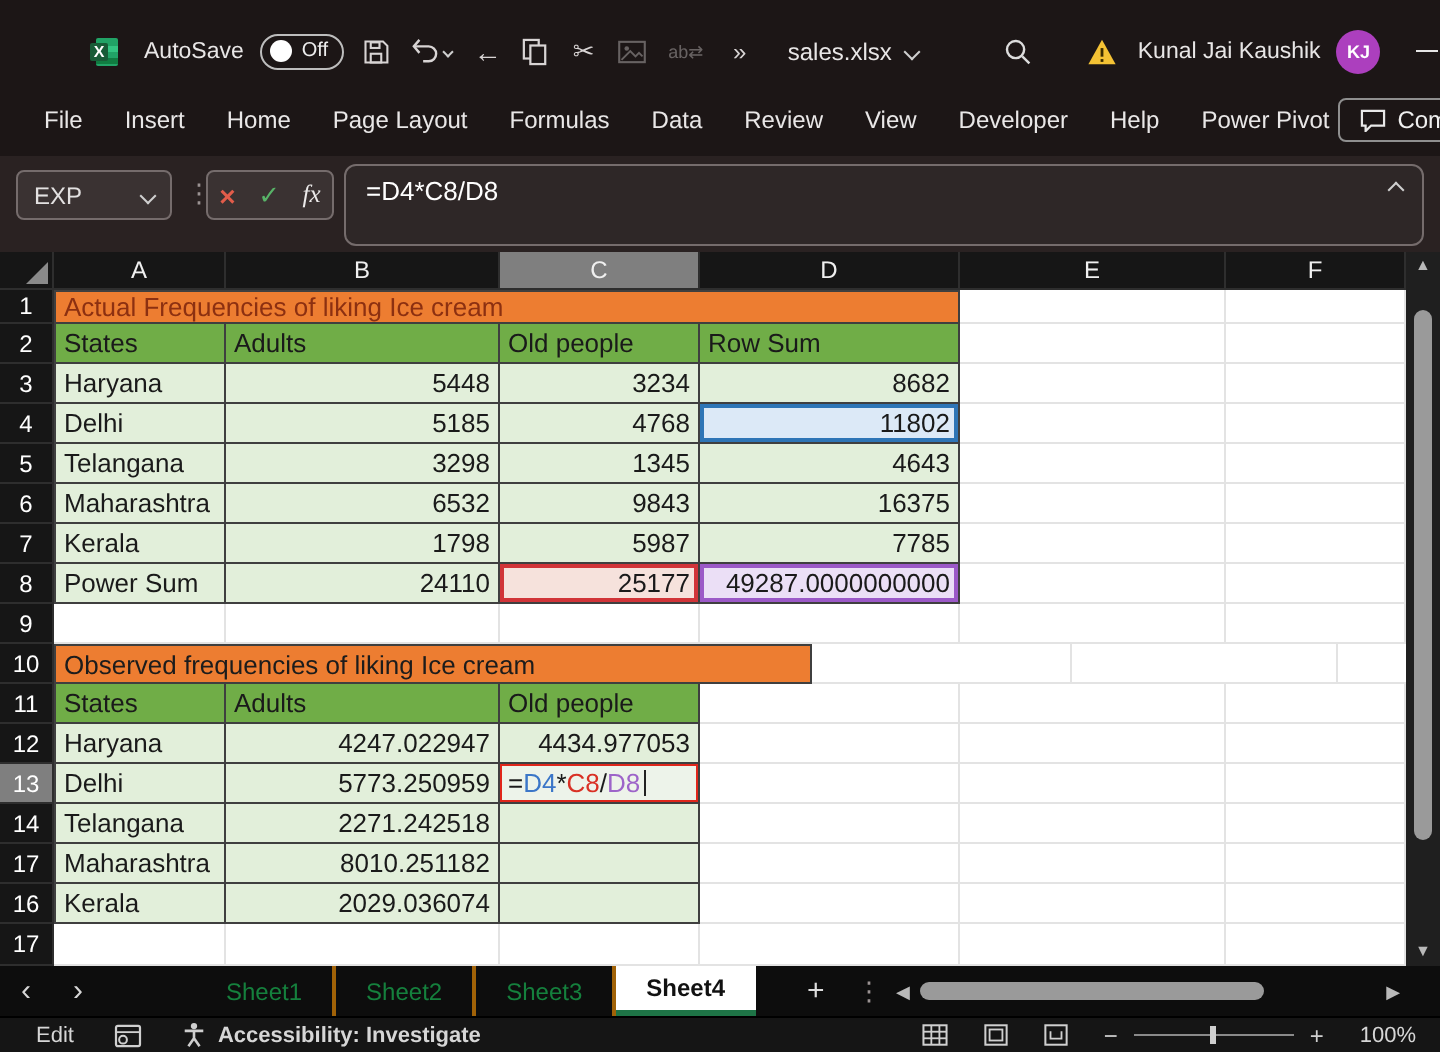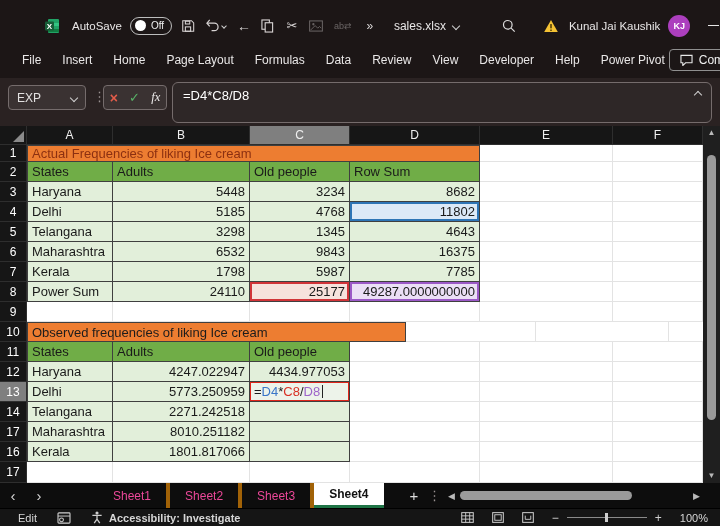--- a/index.html
+++ b/index.html
@@ -67,21 +67,21 @@
   .caret { width:1px; height:13px; background:#222; margin-left:2px; }
   .vscroll { position:absolute; right:0; top:0; width:17px; height:357px; background:#1f1f1f; display:flex; flex-direction:column; align-items:center; }
   .vthumb { position:absolute; top:29px; left:4px; width:9px; height:265px; background:#9a9a9a; border-radius:5px; }
   .sarrow { color:#b9b9b9; font-size:8px; line-height:14px; }
   .vscroll .down { position:absolute; bottom:0; }
 
   
   .tabbar { position:relative; height:25px; background:#0d0d0d; display:flex; align-items:center; }
   .nav-arrow { color:#d6d6d6; font-size:15px; width:26px; text-align:center; }
   .sheet-tabs { display:flex; height:25px; margin-left:46px; }
-  .stab { padding:0 15px; display:flex; align-items:center; color:#ec4899; font-size:12px; border-right:4px solid #a16207; }
+  .stab { padding:0 15px; display:flex; align-items:center; color:#15803d; font-size:12px; border-right:2px solid #a16207; }
   .stab.active { background:#fff; color:#111; font-weight:bold; border-bottom:3px solid #1E7446; border-right:none; }
   .addsheet { color:#ddd; font-size:15px; margin-left:26px; }
   .tab-dots { position:absolute; left:428px; color:#9b9393; font-size:13px; }
   .hscroll { position:absolute; left:448px; right:20px; top:4px; height:17px; display:flex; align-items:center; }
   .hthumb { position:absolute; left:12px; width:172px; height:9px; background:#9a9a9a; border-radius:5px; }
   .hscroll .sarrow { font-size:9px; }
   .hscroll .right { position:absolute; right:0; }
 
   
   .statusbar { height:18px; background:#151515; border-top:1px solid #000; display:flex; align-items:center; color:#d6d6d6; font-size:11px; padding:0 12px 0 18px; }
@@ -362,21 +362,21 @@
           <div class="cell tcell lab bl" style="width: 86px;">Maharashtra</div>
           <div class="cell tcell num" style="width: 137px;">8010.251182</div>
           <div class="cell tcell num" style="width: 100px;"></div>
           <div class="cell pcell" style="width: 130px;"></div>
           <div class="cell pcell" style="width: 133px;"></div>
           <div class="cell pcell" style="width: 90px;"></div>
         </div>
         <div class="grow" style="height: 20px;">
           <div class="rh">16</div>
           <div class="cell tcell lab bl" style="width: 86px;">Kerala</div>
-          <div class="cell tcell num" style="width: 137px;">1801.817066</div>
+          <div class="cell tcell num" style="width: 137px;">2029.036074</div>
           <div class="cell tcell num" style="width: 100px;"></div>
           <div class="cell pcell" style="width: 130px;"></div>
           <div class="cell pcell" style="width: 133px;"></div>
           <div class="cell pcell" style="width: 90px;"></div>
         </div>
         <div class="grow" style="height: 21px;">
           <div class="rh">17</div>
           <div class="cell pcell" style="width: 86px;"></div>
           <div class="cell pcell" style="width: 137px;"></div>
           <div class="cell pcell" style="width: 100px;"></div>

